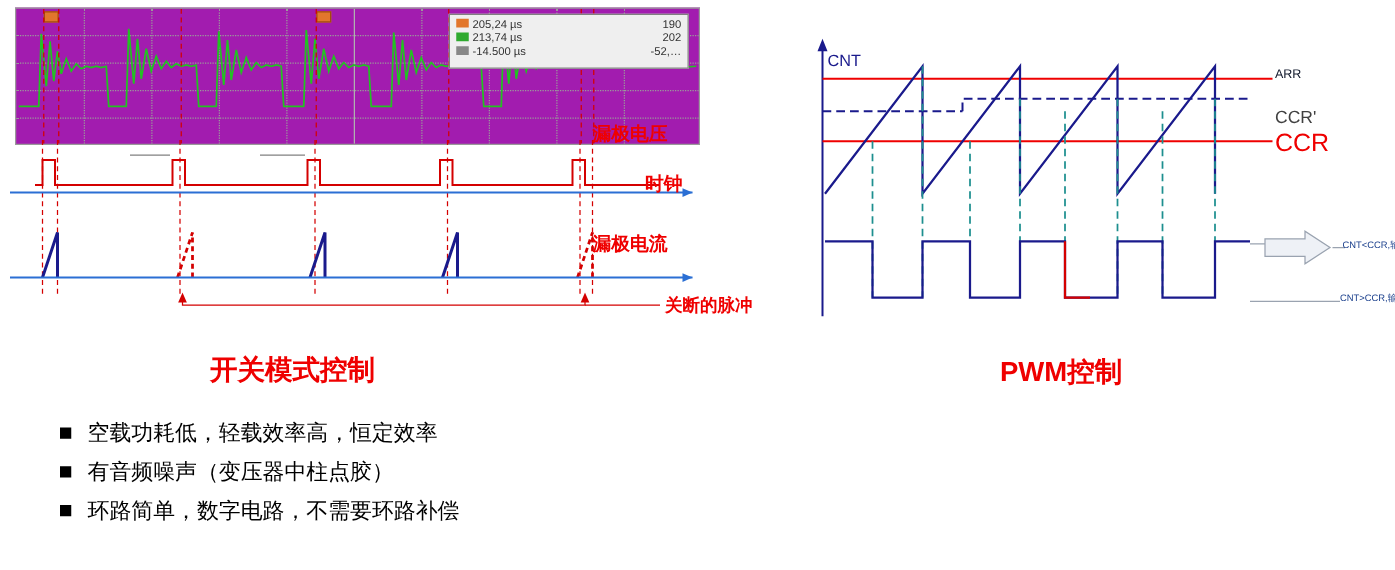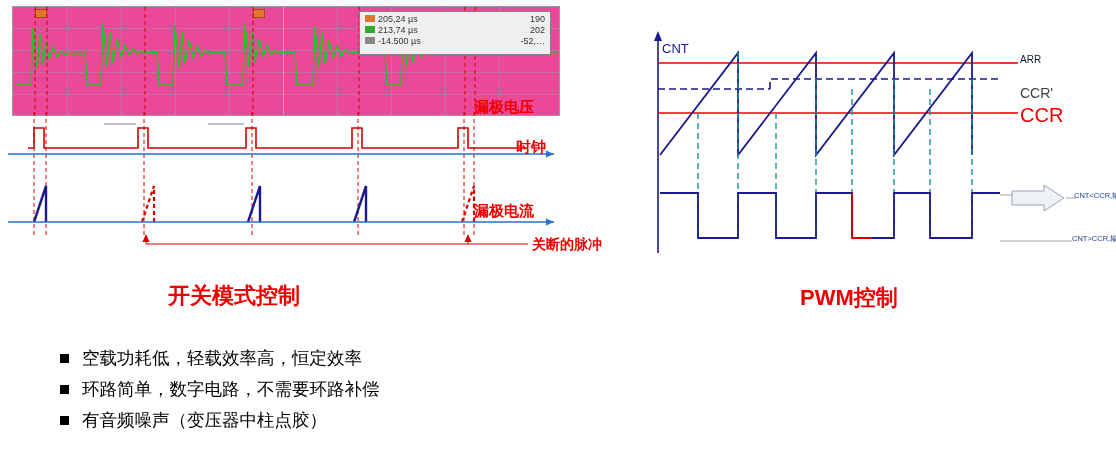--- a/index.html
+++ b/index.html
@@ -28,21 +28,21 @@
     width: 610px;
     height: 255px;
   }
   .scope {
     position: absolute;
     left: 4px;
     top: 0px;
     width: 546px;
     height: 108px;
     border: 1px solid #9a9a9a;
-    background: #ec4899;
+    background: #a21caf;
     overflow: hidden;
   }
   .scope .gridv {
     position: absolute;
     top: 0;
     bottom: 0;
     width: 0;
     border-left: 1px dotted #9b9b9b;
   }
   .scope .gridh {
@@ -116,21 +116,21 @@
     color: #ef0000;
     font-size: 22px;
     font-weight: bold;
     white-space: nowrap;
   }
   .title-left { left: 168px; top: 281px; }
   .title-right { left: 800px; top: 283px; }
   ul.bul {
     position: absolute;
     list-style: none;
-    margin: 16px;
+    margin: 4px;
     padding: 0;
     font-size: 17.5px;
     line-height: 31px;
   }
   ul.bul li {
     position: relative;
     padding-left: 26px;
     white-space: nowrap;
   }
   ul.bul li::before {
@@ -237,21 +237,21 @@
       <polygon points="546,110 538,106.5 538,113.5" fill="#2b6fd4"></polygon>
 
       <polyline fill="none" stroke="#d40000" stroke-width="1" points="138,124 138,132 460,132 460,124"></polyline>
       <polygon points="138,122 134.5,130 141.5,130" fill="#d40000"></polygon>
       <polygon points="460,122 456.5,130 463.5,130" fill="#d40000"></polygon>
       <line x1="460" y1="132" x2="520" y2="132" stroke="#d40000" stroke-width="1"></line>
     </svg>
 
     <div class="lbl-red" style="left:466px;top:92px">漏极电压</div>
     <div class="lbl-red" style="left:508px;top:132px">时钟</div>
-    <div class="lbl-red" style="left:466px;top:196px">漏极电流</div>
+    <div class="lbl-red" style="left:466px;top:180px">漏极电流</div>
     <div class="lbl-red" style="left:524px;top:230px;font-size:14px">关断的脉冲</div>
   </div>
 
   <div class="fig-right">
     <svg width="492" height="250">
 
       <line x1="38" y1="12" x2="38" y2="230" stroke="#1a1a8c" stroke-width="1.6"></line>
       <polygon points="38,8 34,18 42,18" fill="#1a1a8c"></polygon>
 
       <line x1="38" y1="40" x2="380" y2="40" stroke="#ef0000" stroke-width="1.6"></line>
@@ -293,18 +293,18 @@
     <div style="position:absolute;left:400px;top:81px;color:#ef0000;font-size:20px">CCR</div>
     <div style="position:absolute;left:454px;top:168px;color:#1a3f8c;font-size:7.5px;white-space:nowrap">CNT&lt;CCR,输出有效电平——高</div>
     <div style="position:absolute;left:452px;top:211px;color:#1a3f8c;font-size:7.5px;white-space:nowrap">CNT&gt;CCR,输出无效电平——低</div>
   </div>
 
   <div class="title title-right">PWM控制</div>
   <div class="title title-left">开关模式控制</div>
 
   <ul class="bul bul-left">
     <li>空载功耗低，轻载效率高，恒定效率</li>
+    <li>有音频噪声（变压器中柱点胶）</li>
     <li>环路简单，数字电路，不需要环路补偿</li>
-    <li>有音频噪声（变压器中柱点胶）</li>
   </ul>
 
 
 </div>
 
 </body></html>

